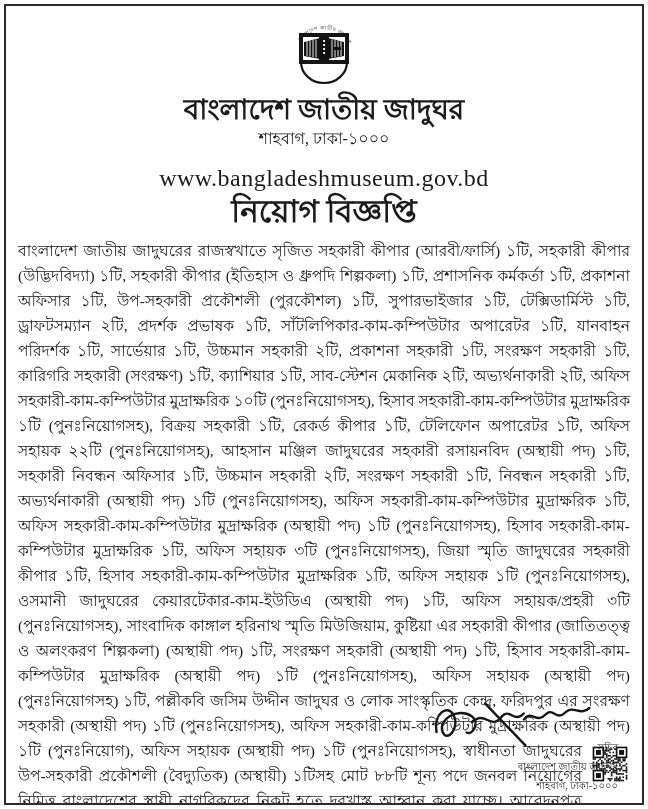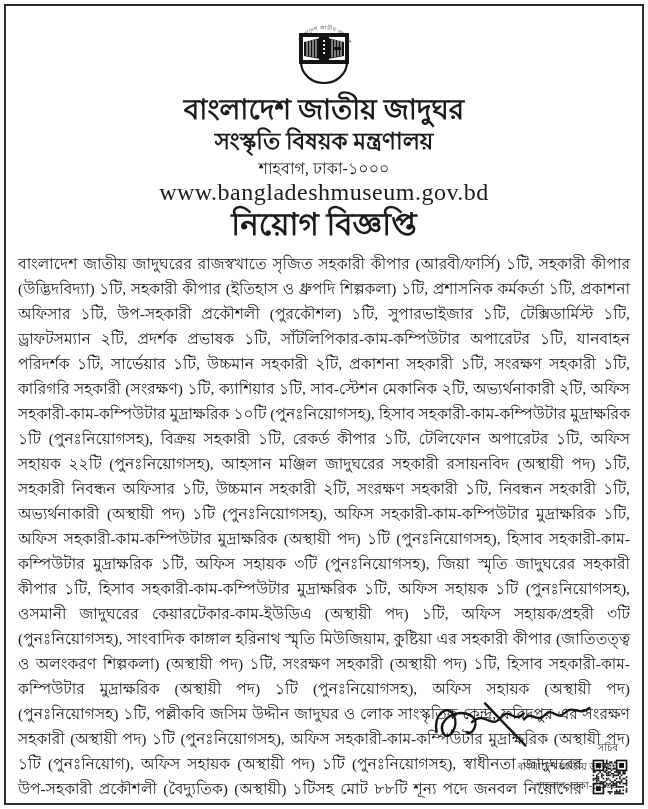--- a/index.html
+++ b/index.html
@@ -10,21 +10,21 @@
   }
   .frame{
     position:absolute;inset:4px;border:2px solid #2c2c2c;
     padding:6px 10px 0 10px;box-sizing:border-box;overflow:hidden;
   }
   header{text-align:center;}
   .logo-wrap{display:flex;justify-content:center;margin-top:2px;}
   .org-name{font-size:28px;font-weight:bold;line-height:1.15;margin:2px 0 0 0;}
   .ministry{font-size:23px;font-weight:bold;line-height:1.15;margin:3px 0 0 0;}
   .hdr-address{font-size:16px;line-height:1.2;margin-top:3px;}
-  .hdr-website{font-size:24px;line-height:1.1;margin-top:1px;letter-spacing:.5px;}
+  .hdr-website{font-size:24px;line-height:1.1;margin-top:17px;letter-spacing:.5px;}
   .notice-title{font-size:31px;font-weight:bold;line-height:1.1;margin:3px 0 0 0;}
   .body-text{
     font-size:15.5px;line-height:25px;text-align:justify;
     margin:9px 2px 0 2px;text-justify:inter-word;
   }
   .seg.normal{color:#1b1b1b;}
   .qr-float{
     float:right;width:40px;height:46px;margin:3px 0 2px 8px;
     display:flex;align-items:center;justify-content:center;
   }
@@ -72,21 +72,20 @@
                 <rect x="37.2" y="30" width="1.8" height="2"></rect>
               <rect x="37.2" y="34" width="1.8" height="2"></rect>
                 <rect x="37.2" y="38" width="1.8" height="2"></rect>
             </g>
             <rect x="48" y="33" width="7" height="3" fill="#111"></rect>
           </g>
           <path d="M15,48 A23,21 0 0 0 61,48" fill="none" stroke="#151515" stroke-width="2.2"></path>
         </svg>
       </div>
       <h1 class="org-name">বাংলাদেশ জাতীয় জাদুঘর</h1>
-      <h2 class="ministry">সংস্কৃতি বিষয়ক মন্ত্রণালয়</h2>
       <div class="hdr-address">শাহবাগ, ঢাকা-১০০০</div>
       <div class="hdr-website">www.bangladeshmuseum.gov.bd</div>
       <h3 class="notice-title">নিয়োগ বিজ্ঞপ্তি</h3>
     </header>
 
     <p class="body-text"><span class="seg normal">বাংলাদেশ জাতীয় জাদুঘরের রাজস্বখাতে সৃজিত সহকারী কীপার (আরবী/ফার্সি) ১টি, সহকারী কীপার (উদ্ভিদবিদ্যা) ১টি, সহকারী কীপার (ইতিহাস ও ধ্রুপদি শিল্পকলা) ১টি, প্রশাসনিক কর্মকর্তা ১টি, প্রকাশনা অফিসার ১টি, উপ-সহকারী প্রকৌশলী (পুরকৌশল) ১টি, সুপারভাইজার ১টি, টেক্সিডার্মিস্ট ১টি, ড্রাফটসম্যান ২টি, প্রদর্শক প্রভাষক ১টি, সাঁটলিপিকার-কাম-কম্পিউটার অপারেটর ১টি, যানবাহন পরিদর্শক ১টি, সার্ভেয়ার ১টি, উচ্চমান সহকারী ২টি, প্রকাশনা সহকারী ১টি, সংরক্ষণ সহকারী ১টি, কারিগরি সহকারী (সংরক্ষণ) ১টি, ক্যাশিয়ার ১টি, সাব-স্টেশন মেকানিক ২টি, অভ্যর্থনাকারী ২টি, অফিস সহকারী-কাম-কম্পিউটার মুদ্রাক্ষরিক ১০টি (পুনঃনিয়োগসহ), হিসাব সহকারী-কাম-কম্পিউটার মুদ্রাক্ষরিক ১টি (পুনঃনিয়োগসহ), বিক্রয় সহকারী ১টি, রেকর্ড কীপার ১টি, টেলিফোন অপারেটর ১টি, অফিস সহায়ক ২২টি (পুনঃনিয়োগসহ), আহসান মঞ্জিল জাদুঘরের সহকারী রসায়নবিদ (অস্থায়ী পদ) ১টি, সহকারী নিবন্ধন অফিসার ১টি, উচ্চমান সহকারী ২টি, সংরক্ষণ সহকারী ১টি, নিবন্ধন সহকারী ১টি, অভ্যর্থনাকারী (অস্থায়ী পদ) ১টি (পুনঃনিয়োগসহ), অফিস সহকারী-কাম-কম্পিউটার মুদ্রাক্ষরিক ১টি, অফিস সহকারী-কাম-কম্পিউটার মুদ্রাক্ষরিক (অস্থায়ী পদ) ১টি (পুনঃনিয়োগসহ), হিসাব সহকারী-কাম-কম্পিউটার মুদ্রাক্ষরিক ১টি, অফিস সহায়ক ৩টি (পুনঃনিয়োগসহ), জিয়া স্মৃতি জাদুঘরের সহকারী কীপার ১টি, হিসাব সহকারী-কাম-কম্পিউটার মুদ্রাক্ষরিক ১টি, অফিস সহায়ক ১টি (পুনঃনিয়োগসহ), ওসমানী জাদুঘরের কেয়ারটেকার-কাম-ইউডিএ (অস্থায়ী পদ) ১টি, অফিস সহায়ক/প্রহরী ৩টি (পুনঃনিয়োগসহ), সাংবাদিক কাঙ্গাল হরিনাথ স্মৃতি মিউজিয়াম, কুষ্টিয়া এর সহকারী কীপার (জাতিতত্ত্ব ও অলংকরণ শিল্পকলা) (অস্থায়ী পদ) ১টি, সংরক্ষণ সহকারী (অস্থায়ী পদ) ১টি, হিসাব সহকারী-কাম-কম্পিউটার মুদ্রাক্ষরিক (অস্থায়ী পদ) ১টি (পুনঃনিয়োগসহ), অফিস সহায়ক (অস্থায়ী পদ) (পুনঃনিয়োগসহ) ১টি, পল্লীকবি জসিম উদ্দীন জাদুঘর ও লোক সাংস্কৃতিক কেন্দ্র, ফরিদপুর এর সংরক্ষণ সহকারী (অস্থায়ী পদ) ১টি (পুনঃনিয়োগসহ), অফিস সহকারী-কাম-কম্পিউটার মুদ্রাক্ষরিক (অস্থায়ী পদ) ১টি (পুনঃনিয়োগ), অফিস সহায়ক (অস্থায়ী পদ) ১টি </span><span class="qr-float">
           <svg viewBox="-1 -1 23 23" width="38" height="42">
             <g fill="#111" stroke-width="1">
               <rect x="8" y="0" width="1" height="1"></rect>
               <rect x="8" y="1" width="1" height="1"></rect>

